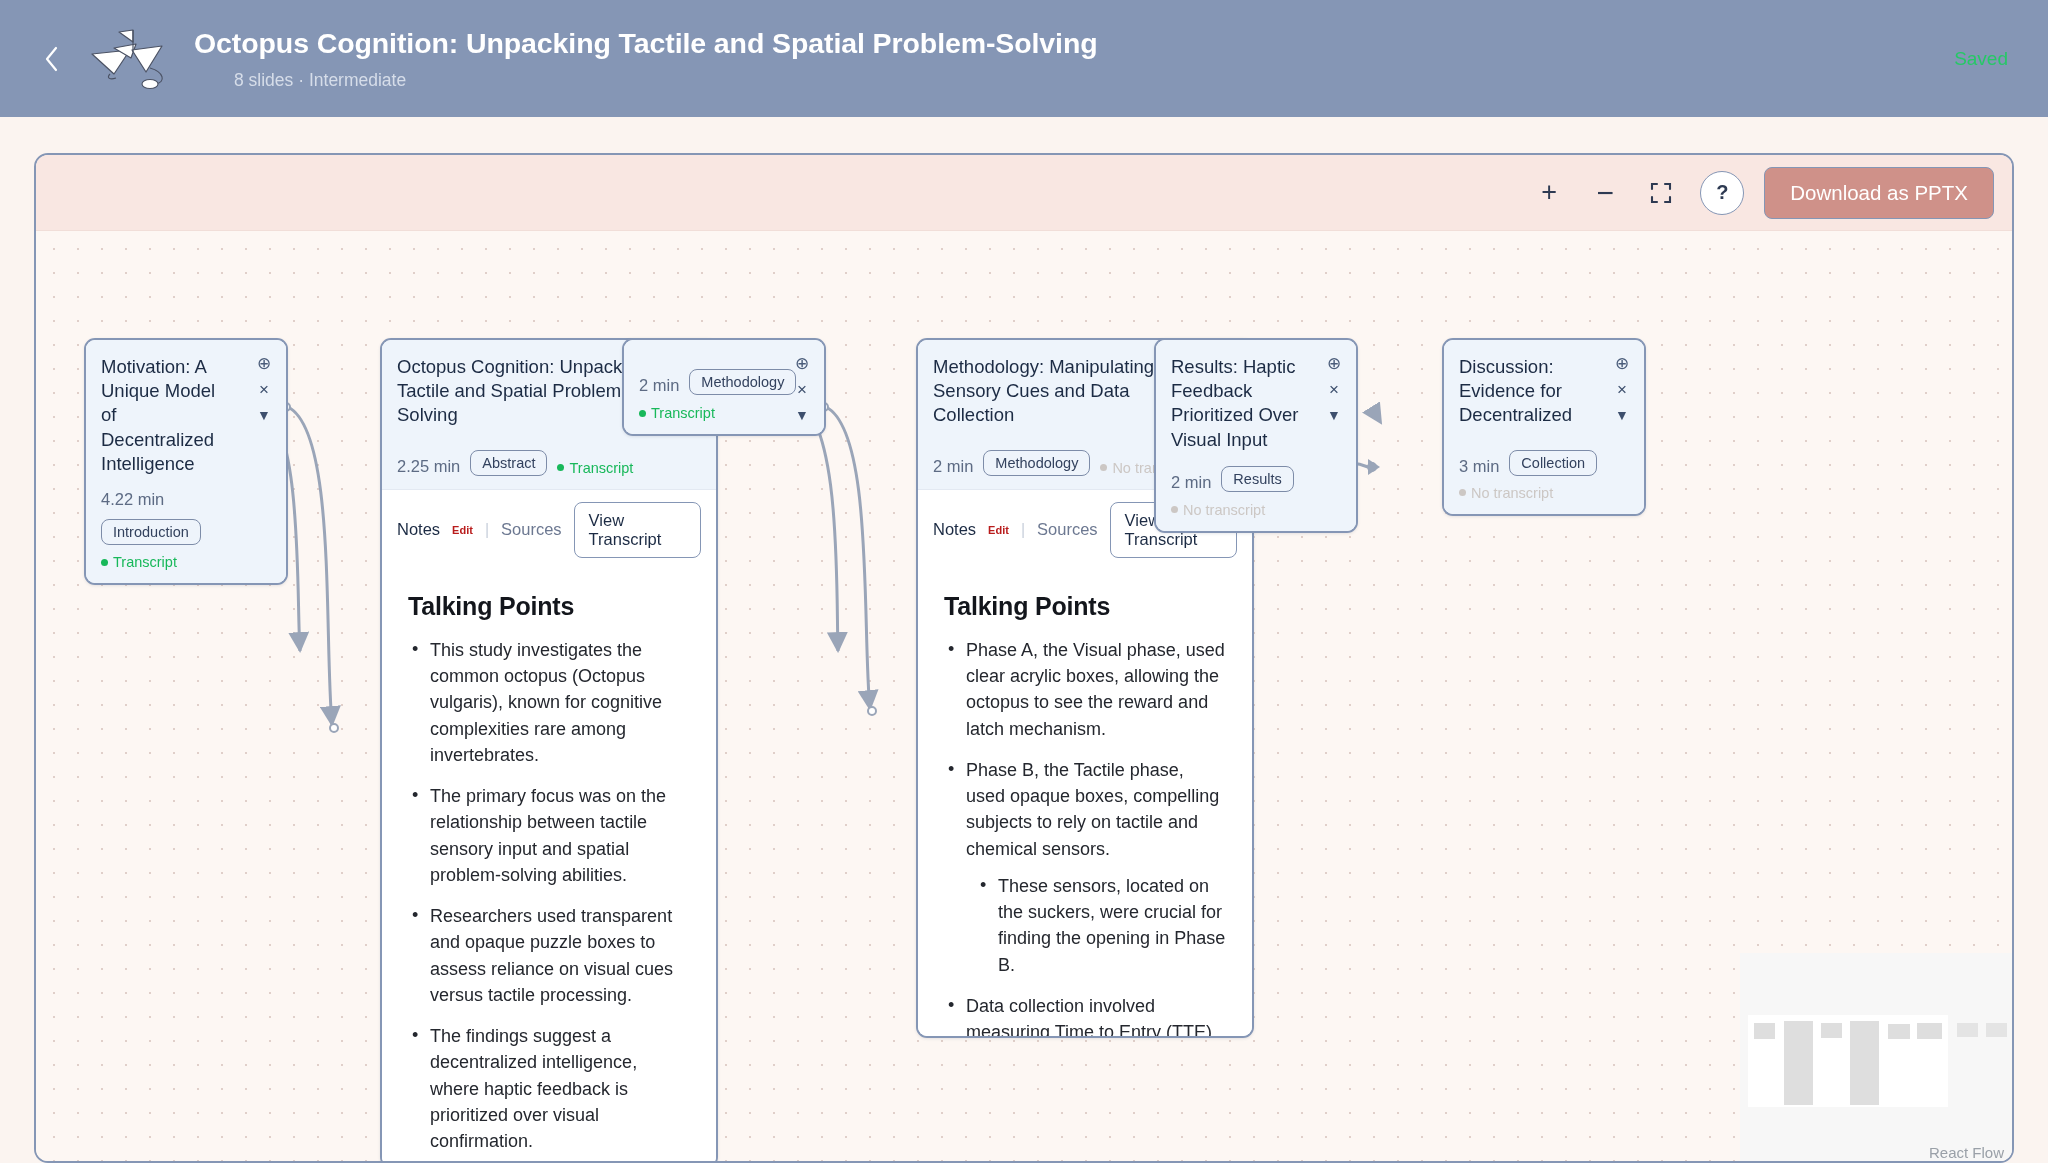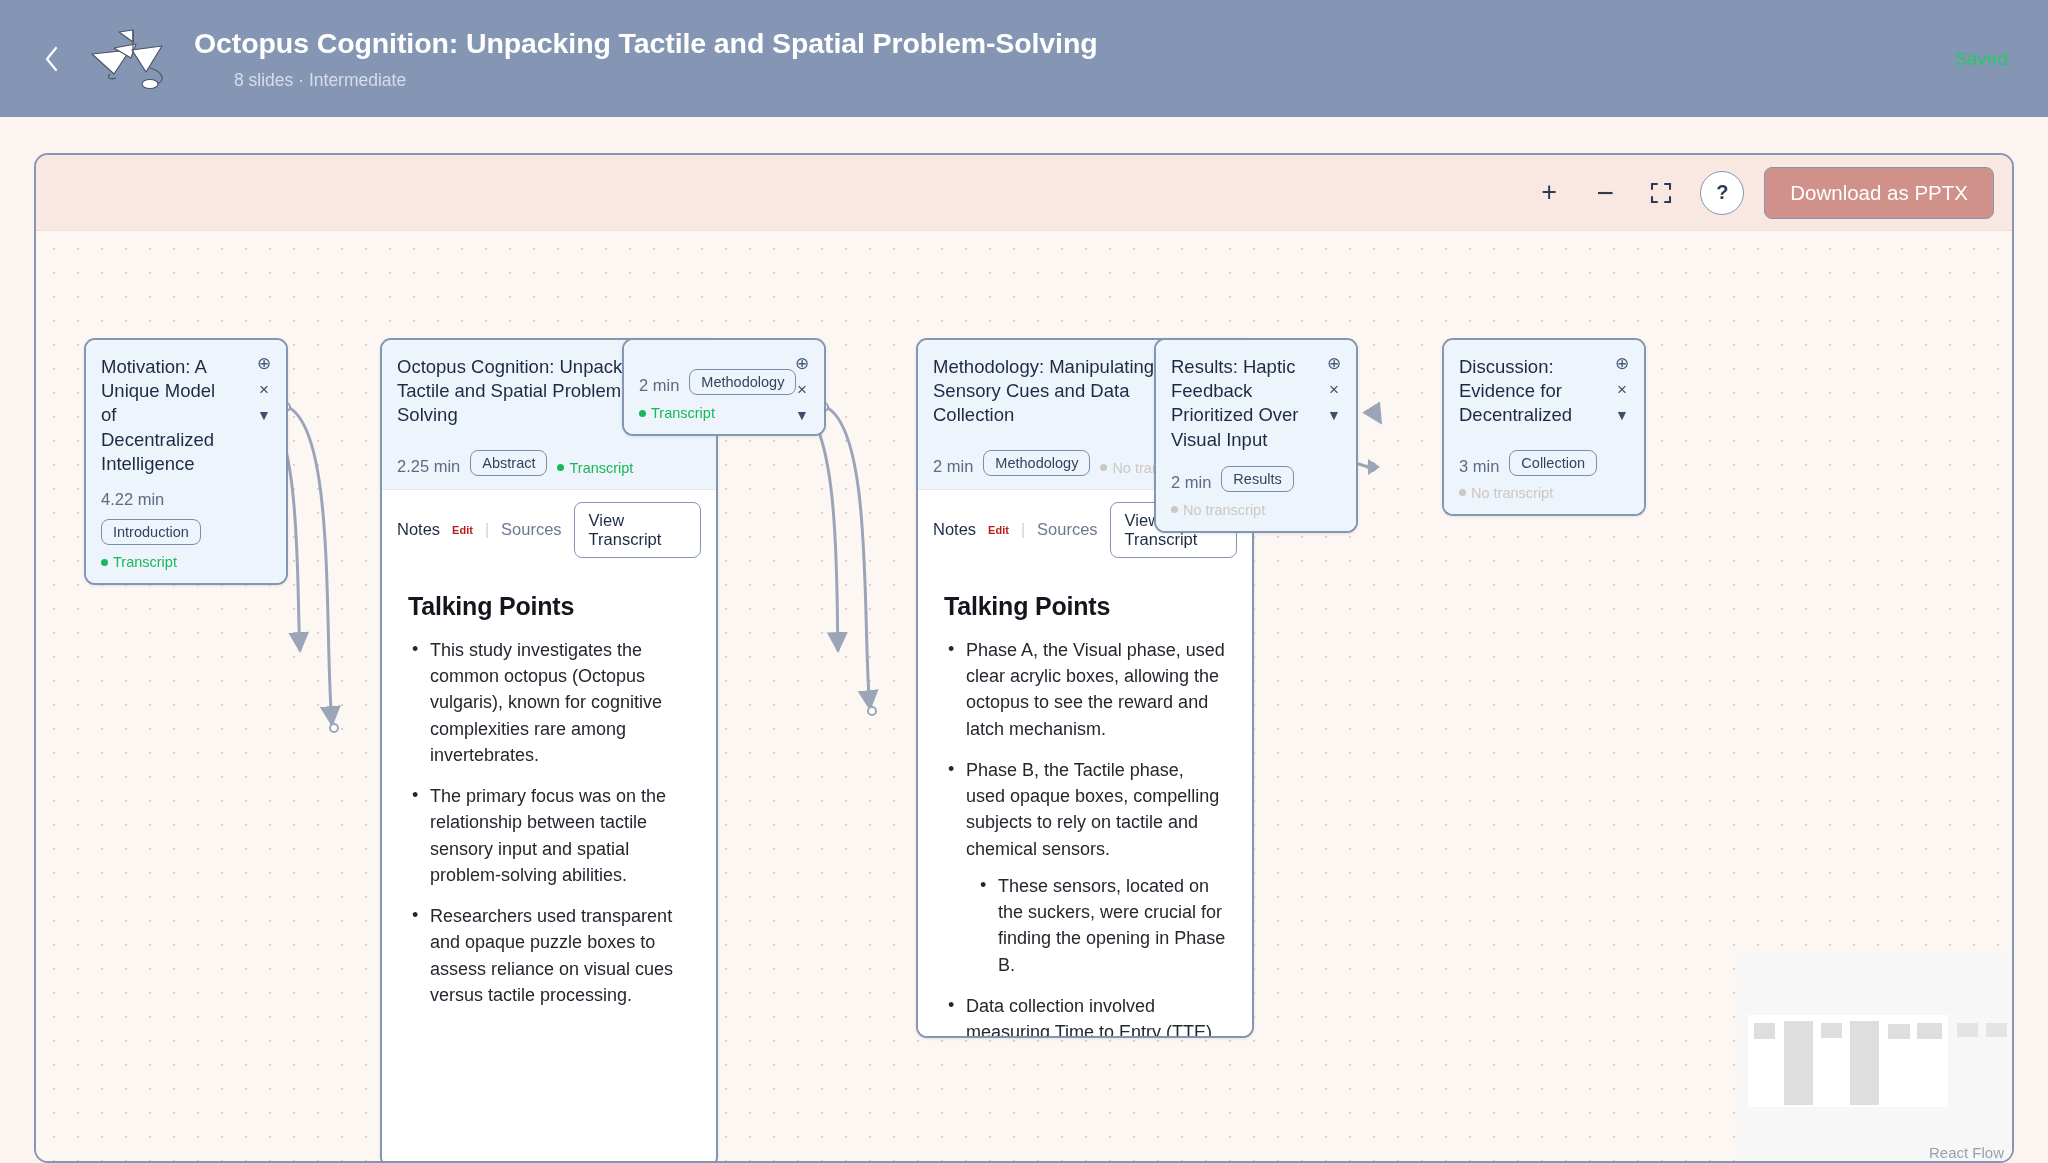--- a/index.html
+++ b/index.html
@@ -350,20 +350,21 @@
         <span class="nt-sep">|</span>
         <span class="nt-sources">Sources</span>
         <span class="view-transcript-btn">View Transcript</span>
       </div>
       <div class="node-body">
         <div class="tp-heading">Talking Points</div>
         <ul class="tp-list">
           <li class="tp-item">This study investigates the common octopus (Octopus vulgaris), known for cognitive complexities rare among invertebrates.</li>
           <li class="tp-item">The primary focus was on the relationship between tactile sensory input and spatial problem-solving abilities.</li>
           <li class="tp-item">Researchers used transparent and opaque puzzle boxes to assess reliance on visual cues versus tactile processing.</li>
+          <li class="tp-item">The findings suggest a decentralized intelligence, where haptic feedback is prioritized over visual confirmation.</li>
 
         </ul>
       </div>
     </div>
 
     <div class="node" id="n3" style="left:586px; top:107px; width:204px;">
       <div class="node-head">
         <div class="node-actions">
           <span class="act plus">⊕</span>
           <span class="act close">×</span>

